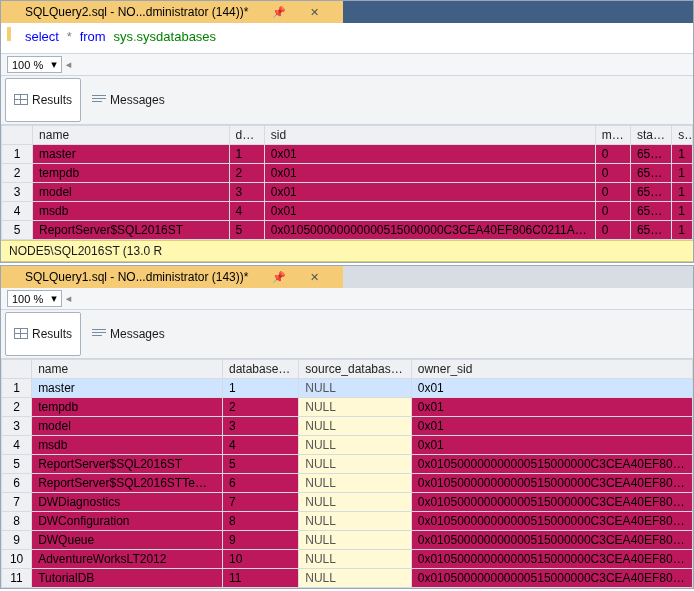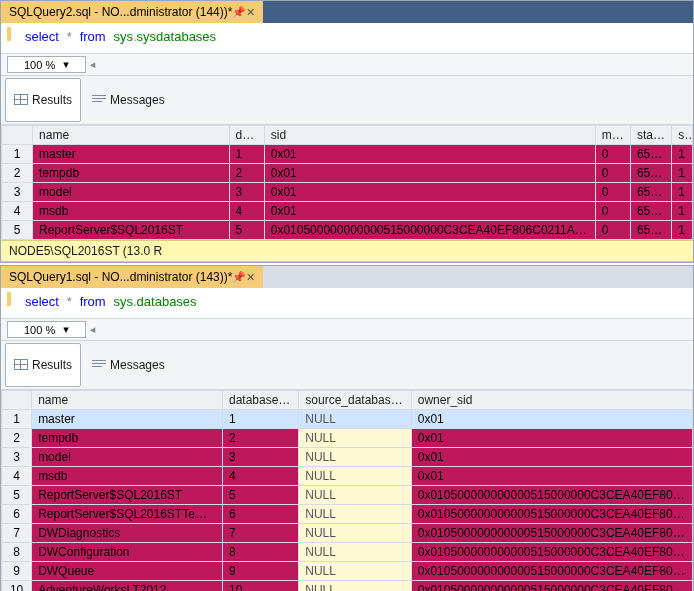--- a/index.html
+++ b/index.html
@@ -1,21 +1,21 @@
 <!DOCTYPE html>
 <html><head>
 <meta charset="utf-8">
 <style>
   * { box-sizing: border-box; font-family: "Segoe UI", Tahoma, sans-serif; }
   body { margin: 0; background: #fff; font-size: 12px; color: #000; }
   .pane { border: 1px solid #9aa7b8; }
   .tabstrip { background: #415f85; display: flex; align-items: stretch; height: 22px; }
   .file-tab {
     background: #f5cb76; color: #000; display: flex; align-items: center;
-    padding: 0 8px; gap: 0; font-size: 12px;
+    padding: 0 24px; gap: 24px; font-size: 12px;
   }
   .file-tab .pin, .file-tab .close { font-size: 11px; color: #555; cursor: pointer; }
   .editor {
     background: #fff; padding: 4px 0 6px 0; border-bottom: 1px solid #cfd6df;
     display: flex; align-items: flex-start;
   }
   .editor .gutter {
     width: 12px; background: #fff; border-left: 4px solid #f4cf72; margin-left: 6px;
   }
   .editor .code {
@@ -24,21 +24,21 @@
   }
   .kw { color: #0000ff; }
   .star { color: #808080; }
   .obj { color: #008000; }
   .dot { color: #808080; }
   .zoombar {
     display: flex; align-items: center; gap: 4px; padding: 2px 6px;
     border-bottom: 1px solid #cfd6df; background: #f5f6f8; font-size: 11px;
   }
   .zoombar .combo {
-    border: 1px solid #a8b2bf; background: #fff; padding: 1px 16px; display: flex;
+    border: 1px solid #a8b2bf; background: #fff; padding: 1px 4px; display: flex;
     align-items: center; gap: 8px;
   }
   .result-tabs {
     display: flex; align-items: center; background: #f3f4f6; border-bottom: 1px solid #cfd6df;
     padding: 2px 4px; gap: 2px;
   }
   .result-tab {
     display: flex; align-items: center; gap: 4px; padding: 14px 8px;
     border: 1px solid transparent; border-radius: 2px; font-size: 12px;
     color: #1a1a1a; cursor: pointer;
@@ -202,24 +202,20 @@
     </div>
   </div>
 
   <div class="pane" style="margin-top:2px;">
     <div class="tabstrip" style="background:#d8dde4;">
       <div class="file-tab">
         <span>SQLQuery1.sql - NO...dministrator (143))*</span>
         <span class="pin">📌</span>
         <span class="close">✕</span>
       </div>
-    </div>
-    <div class="editor">
-      <div class="gutter">&nbsp;</div>
-      <div class="code"><span class="kw">select</span> <span class="star">*</span> <span class="kw">from</span> <span class="obj">sys</span><span class="dot">.</span><span class="obj">databases</span></div>
     </div>
     <div class="zoombar">
       <div class="combo">
         <span>100 %</span>
         <span>▾</span>
       </div>
       <span style="color:#888;">◂</span>
     </div>
     <div class="result-tabs">
       <div class="result-tab active">

